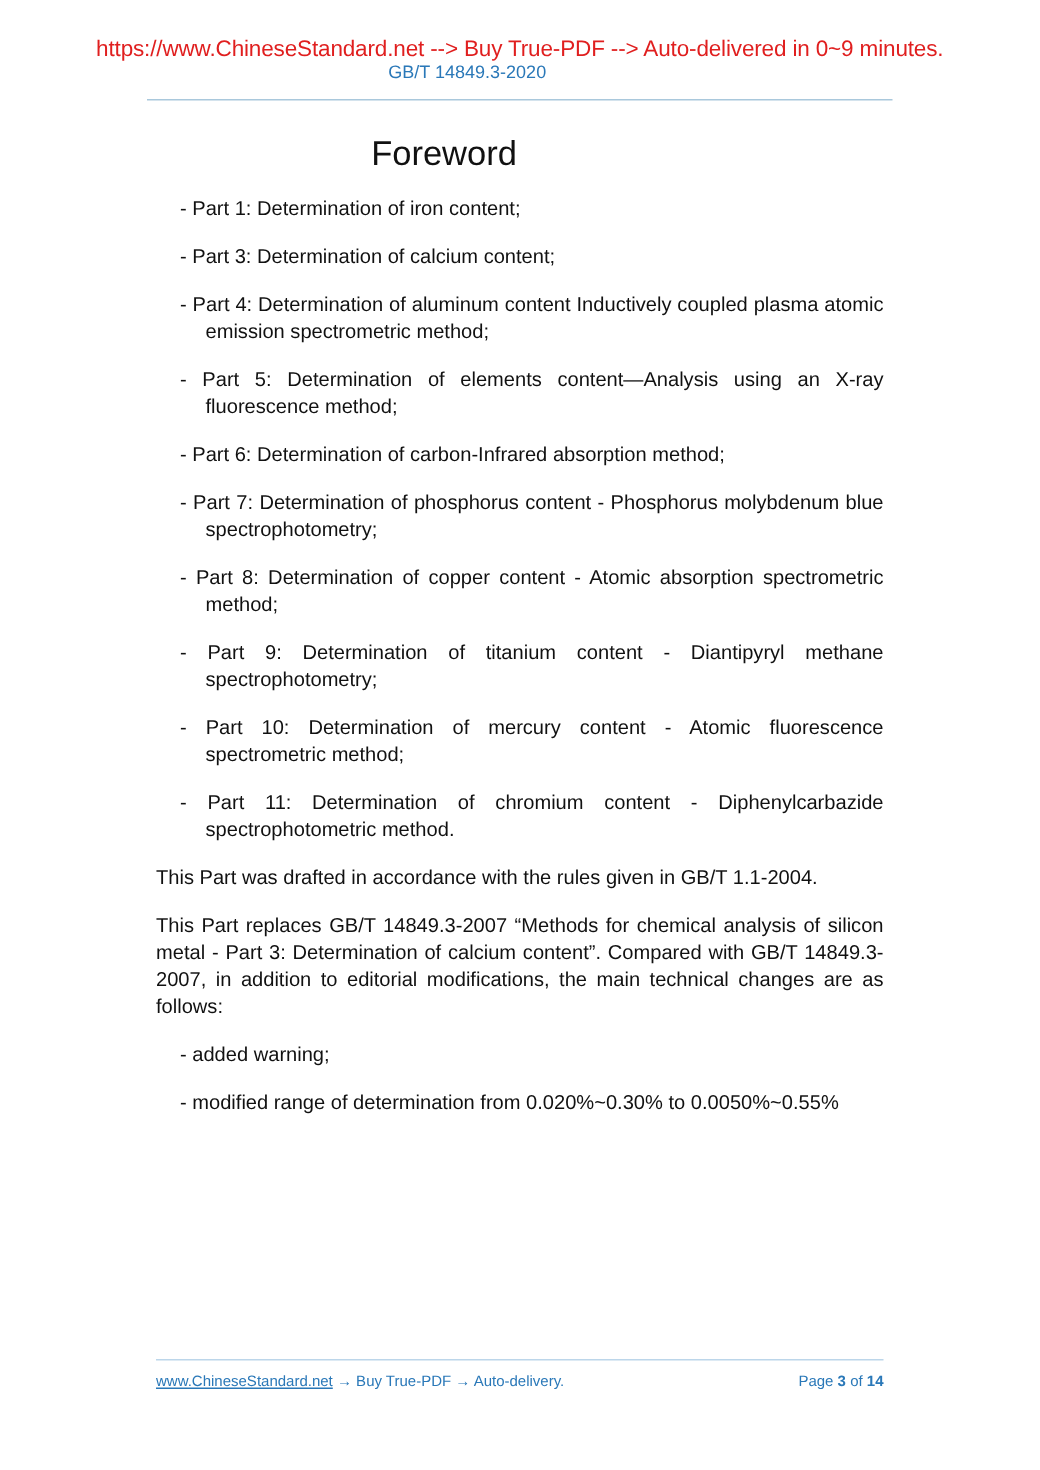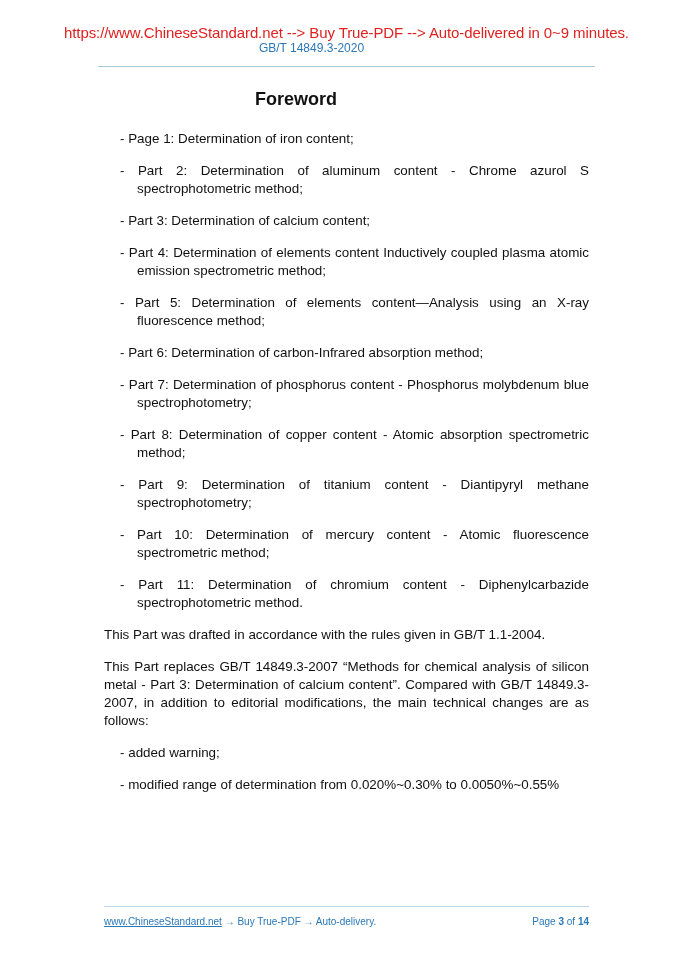--- a/index.html
+++ b/index.html
@@ -13,21 +13,21 @@
     }
     .doc-code {
       position: absolute; top: 41px; left: 0; width: 623px; text-align: center;
       color: #2a78b8; font-size: 12px;
     }
     .hline { position: absolute; left: 98px; width: 497px; height: 1px; background: #a9c8dc; }
     .hline.top { top: 66px; }
     .hline.bottom { top: 906px; left: 104px; width: 485px; background: #bcd6ea; }
     .title {
       position: absolute; top: 89px; left: 0; width: 592px; text-align: center;
-      font-weight: bold; font-size: 18px; color: #111;
+      font-weight: normal; font-size: 23px; color: #111;
     }
     .content {
       position: absolute; top: 130px; left: 104px; width: 485px;
       font-size: 13.4px; line-height: 18px;
     }
     .para { margin: 0 0 14px 0; text-align: justify; }
     .item {
       margin: 0 0 14px 0; padding-left: 33px; text-indent: -17px;
       text-align: justify; text-align-last: left;
     }
@@ -42,24 +42,23 @@
 </head>
 <body>
 
 <div class="top-banner">https://www.ChineseStandard.net --&gt; Buy True-PDF --&gt; Auto-delivered in 0~9 minutes.</div>
 <div class="doc-code">GB/T 14849.3-2020</div>
 <div class="hline top"></div>
 
 <div class="title">Foreword</div>
 
 <div class="content">
-  <p class="item">- Page 1: Determination of iron content;</p>
-  <p class="item just">- Part 2: Determination of aluminum content - Chrome azurol S spectrophotometric method;</p>
+  <p class="item">- Part 1: Determination of iron content;</p>
   <p class="item">- Part 3: Determination of calcium content;</p>
-  <p class="item just">- Part 4: Determination of elements content Inductively coupled plasma atomic emission spectrometric method;</p>
+  <p class="item just">- Part 4: Determination of aluminum content Inductively coupled plasma atomic emission spectrometric method;</p>
   <p class="item just">- Part 5: Determination of elements content—Analysis using an X-ray fluorescence method;</p>
   <p class="item">- Part 6: Determination of carbon-Infrared absorption method;</p>
   <p class="item just">- Part 7: Determination of phosphorus content - Phosphorus molybdenum blue spectrophotometry;</p>
   <p class="item just">- Part 8: Determination of copper content - Atomic absorption spectrometric method;</p>
   <p class="item just">- Part 9: Determination of titanium content - Diantipyryl methane spectrophotometry;</p>
   <p class="item just">- Part 10: Determination of mercury content - Atomic fluorescence spectrometric method;</p>
   <p class="item just">- Part 11: Determination of chromium content - Diphenylcarbazide spectrophotometric method.</p>
   <p class="para">This Part was drafted in accordance with the rules given in GB/T 1.1-2004.</p>
   <p class="para">This Part replaces GB/T 14849.3-2007 “Methods for chemical analysis of silicon metal - Part 3: Determination of calcium content”. Compared with GB/T 14849.3-2007, in addition to editorial modifications, the main technical changes are as follows:</p>
   <p class="item">- added warning;</p>

